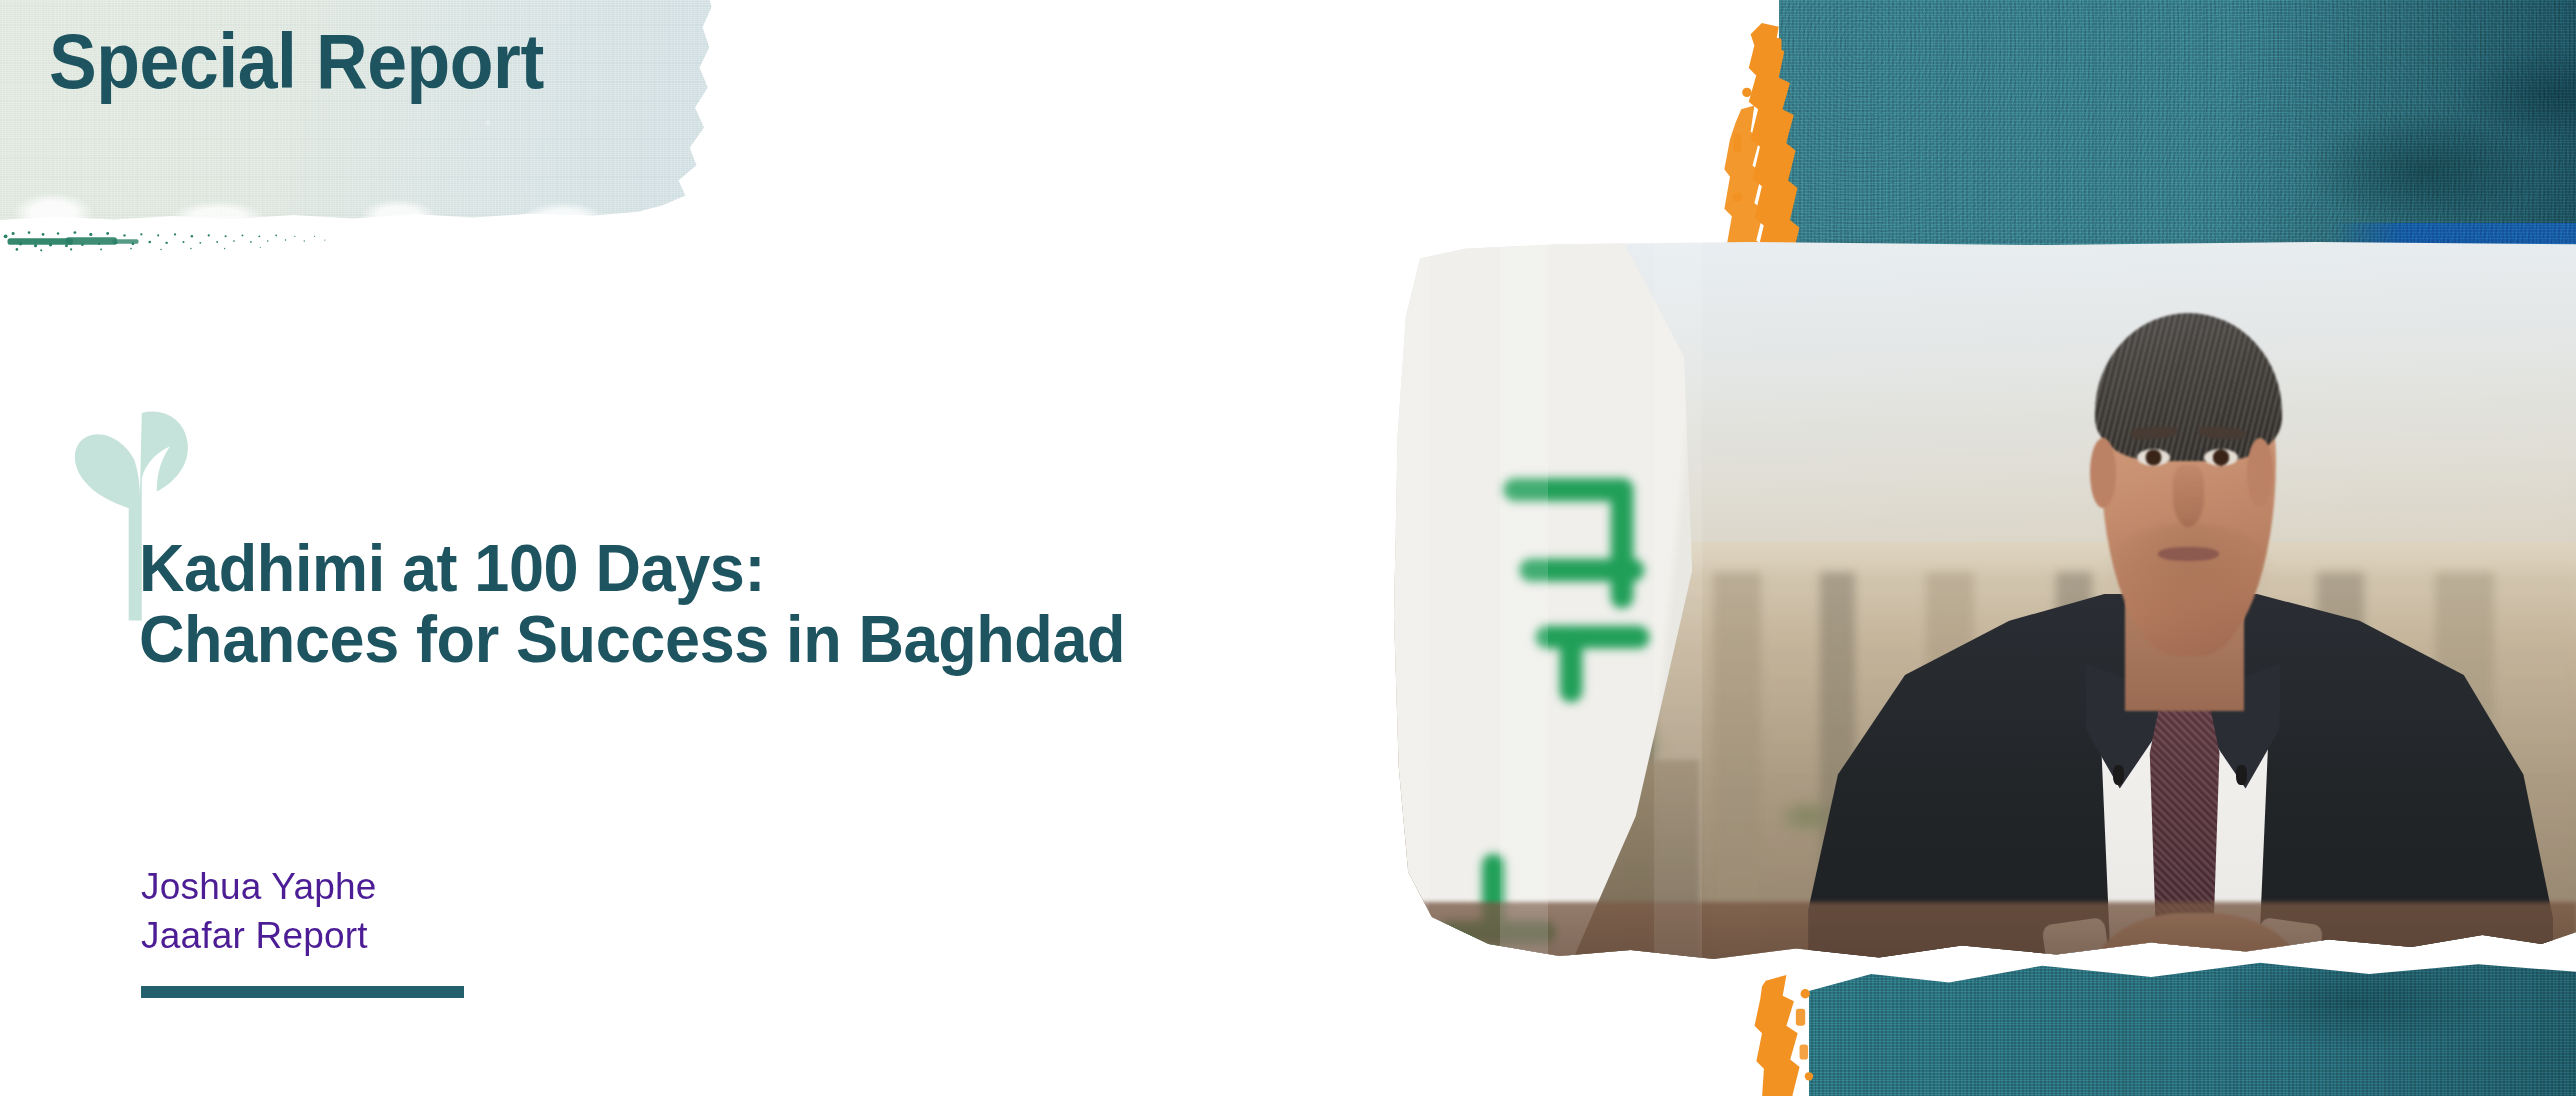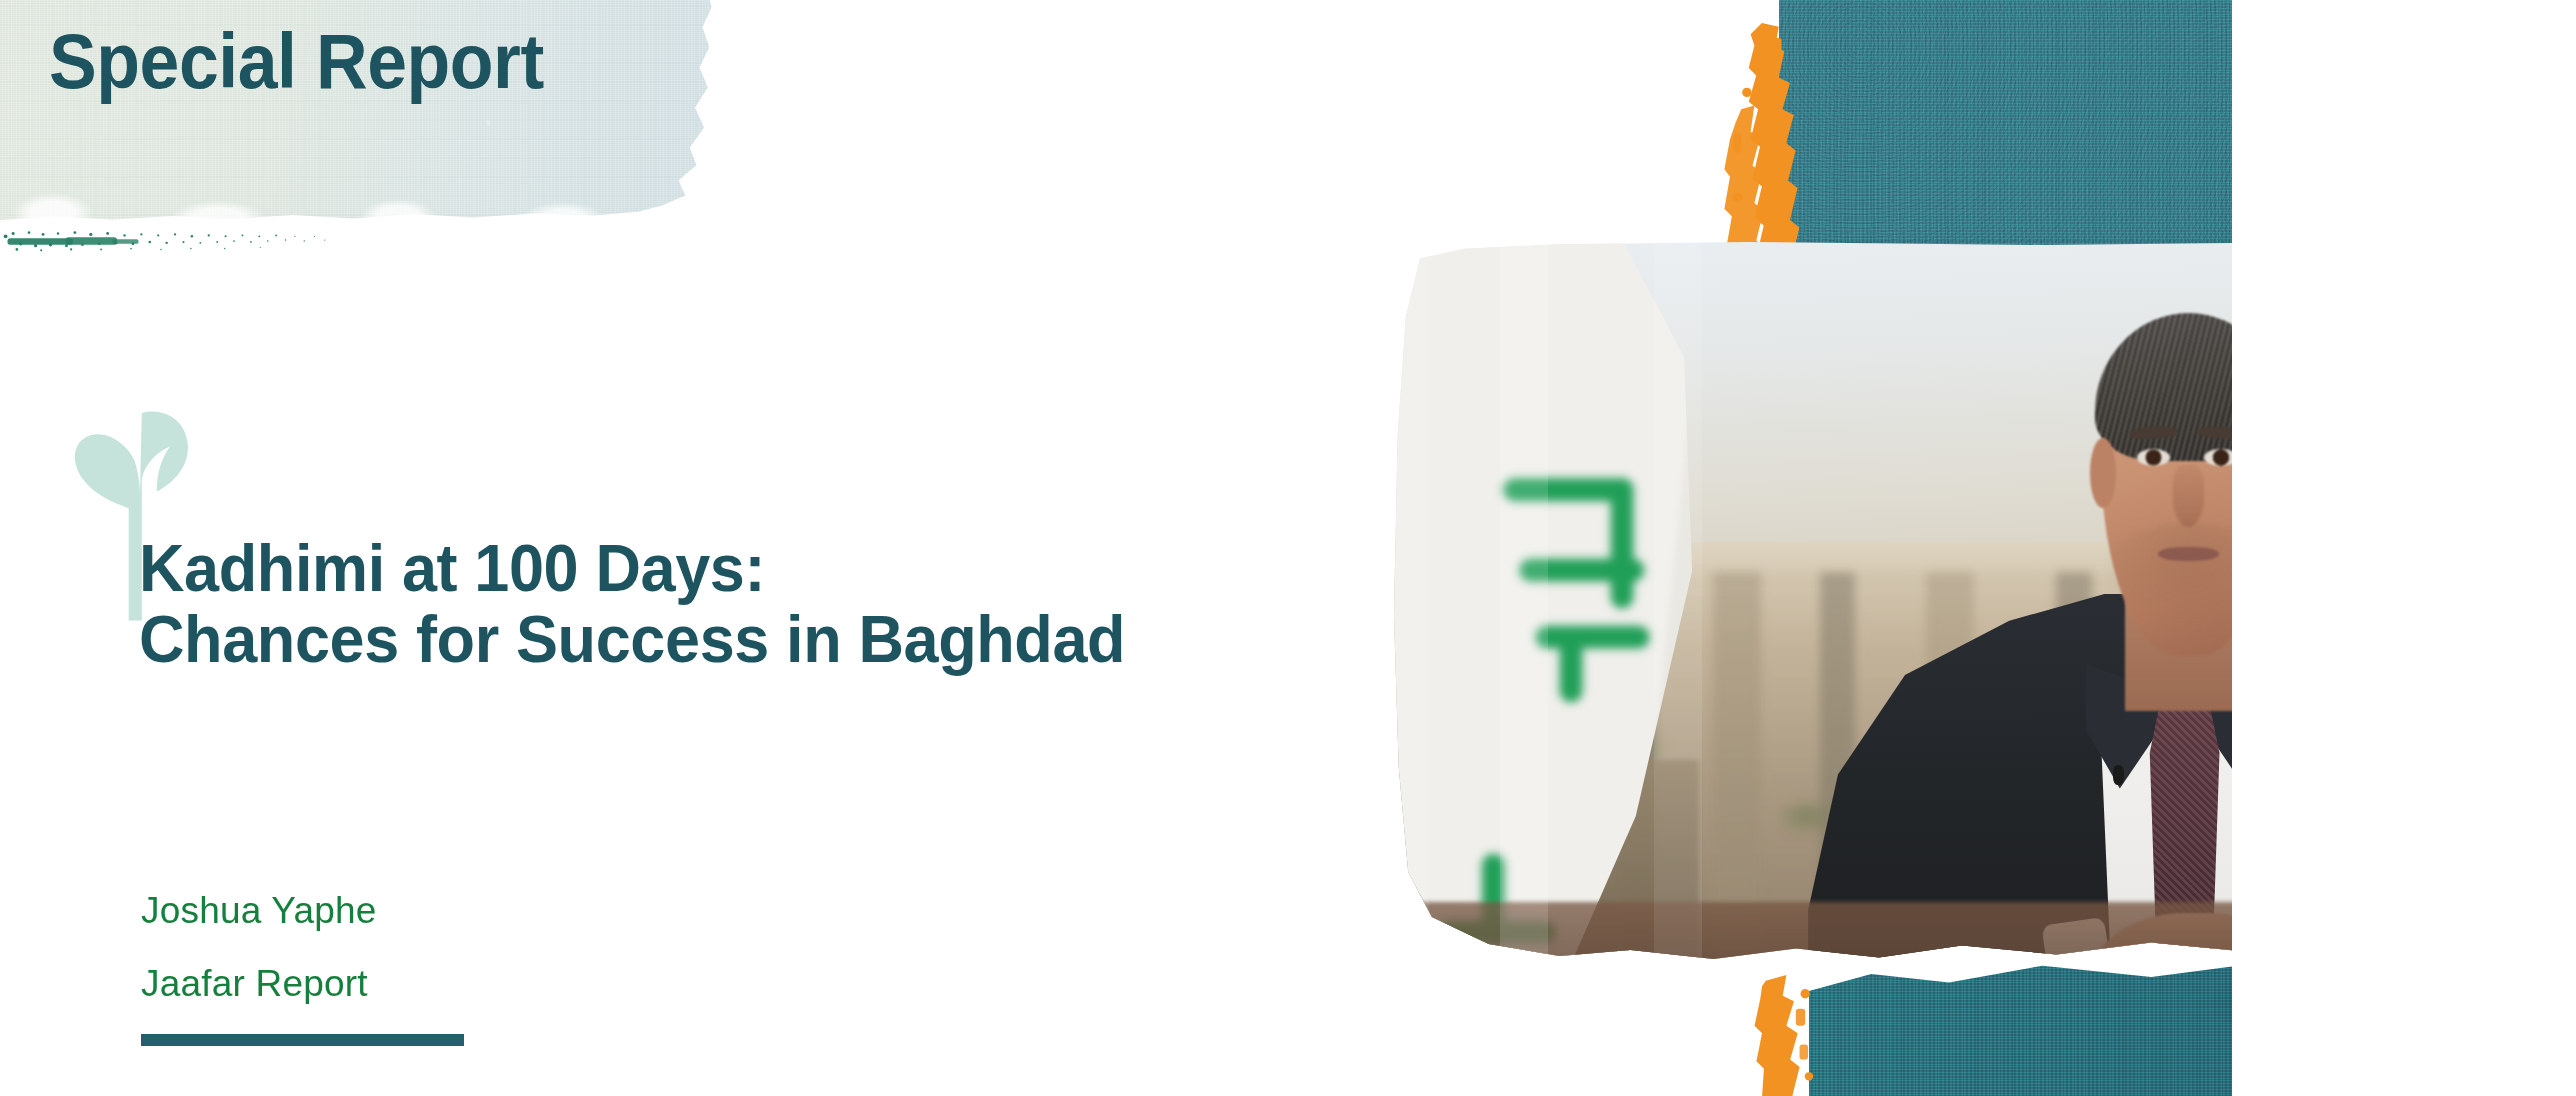--- a/index.html
+++ b/index.html
@@ -2,21 +2,21 @@
 <html style="font-size:15px"><head>
 <meta charset="utf-8">
 <style>
   html,body{margin:0;padding:0;background:#fff;}
   body{
     font-family:"Liberation Sans", sans-serif;
     -webkit-font-smoothing:antialiased;
   }
   #slide{
     position:relative;
-    width:2232px;
+    width:2576px;
     height:1096px;
     overflow:hidden;
     background:#ffffff;
   }
 
   
   .banner{
     position:absolute;
     left:-37px; top:-28px;
     width:750px; height:251px;
@@ -105,25 +105,24 @@
   
   .authors{
     position:absolute;
     left:141px; top:862px;
     z-index:4;
   }
   .author{
     font-size:37px;
     line-height:49px;
     font-weight:400;
-    color:#15803d;
+    color:#4c1d95;
     letter-spacing:0.2px;
     white-space:nowrap;
     font-family:"Liberation Sans", sans-serif;
-    margin-top:24px;
   }
   .author-rule{
     margin-top:26px;
     width:323px;
     height:12px;
     background:#23606b;
   }
 
   
   .teal-panel{

